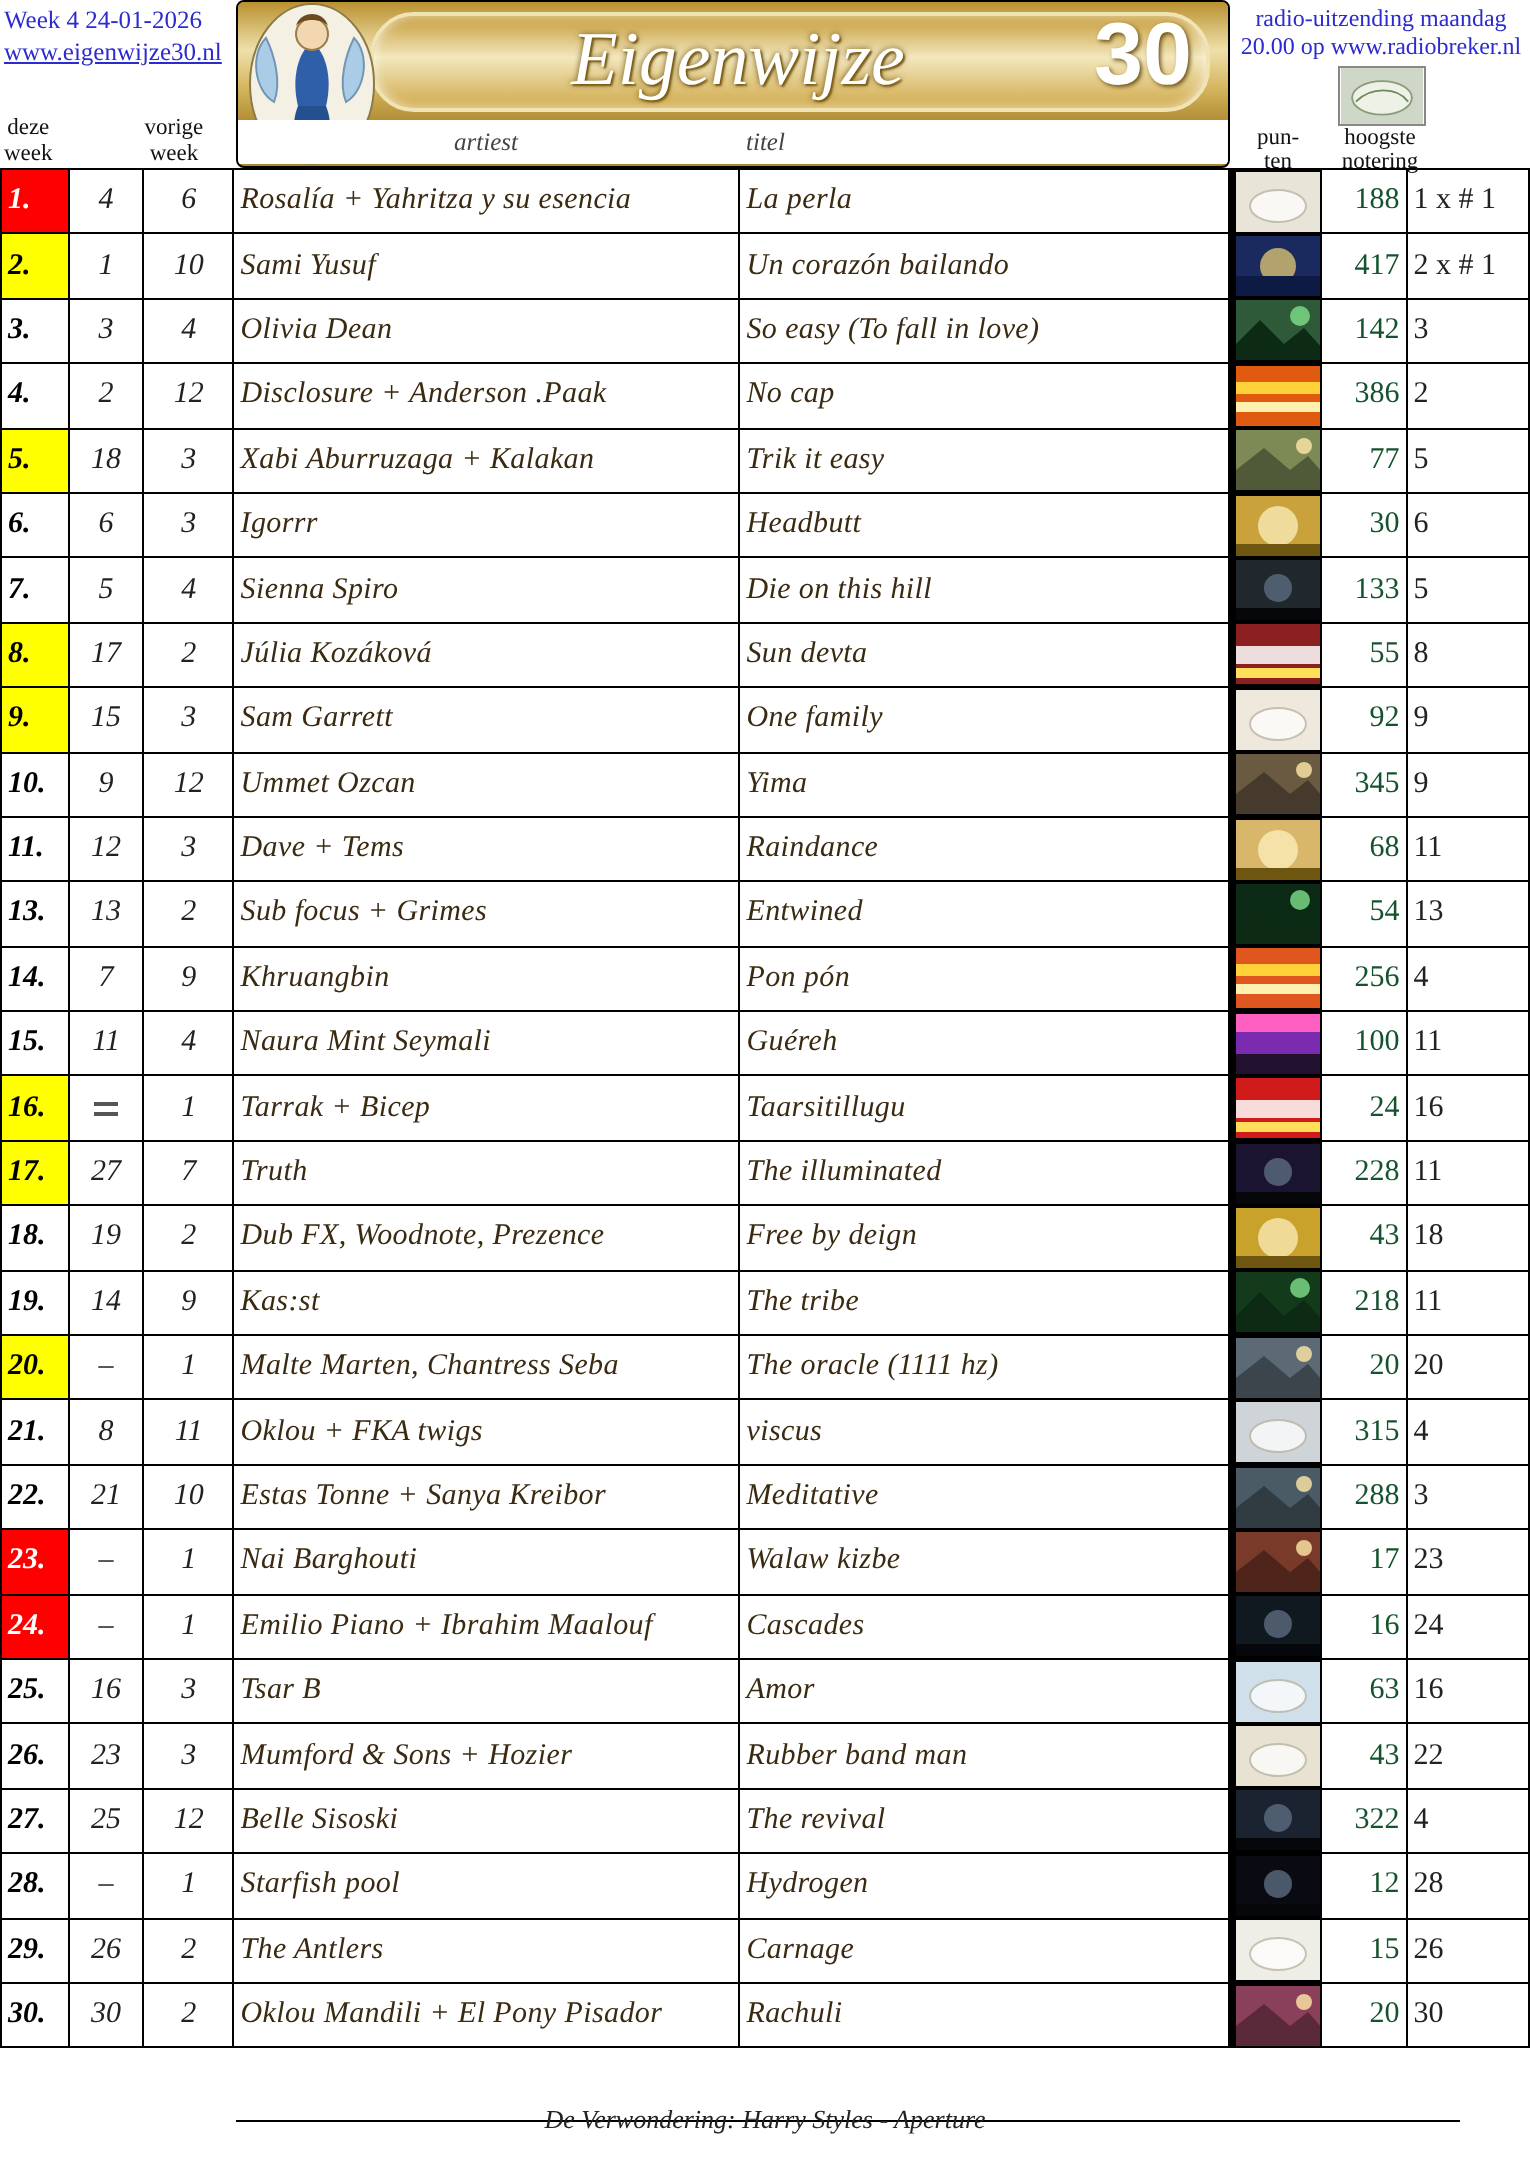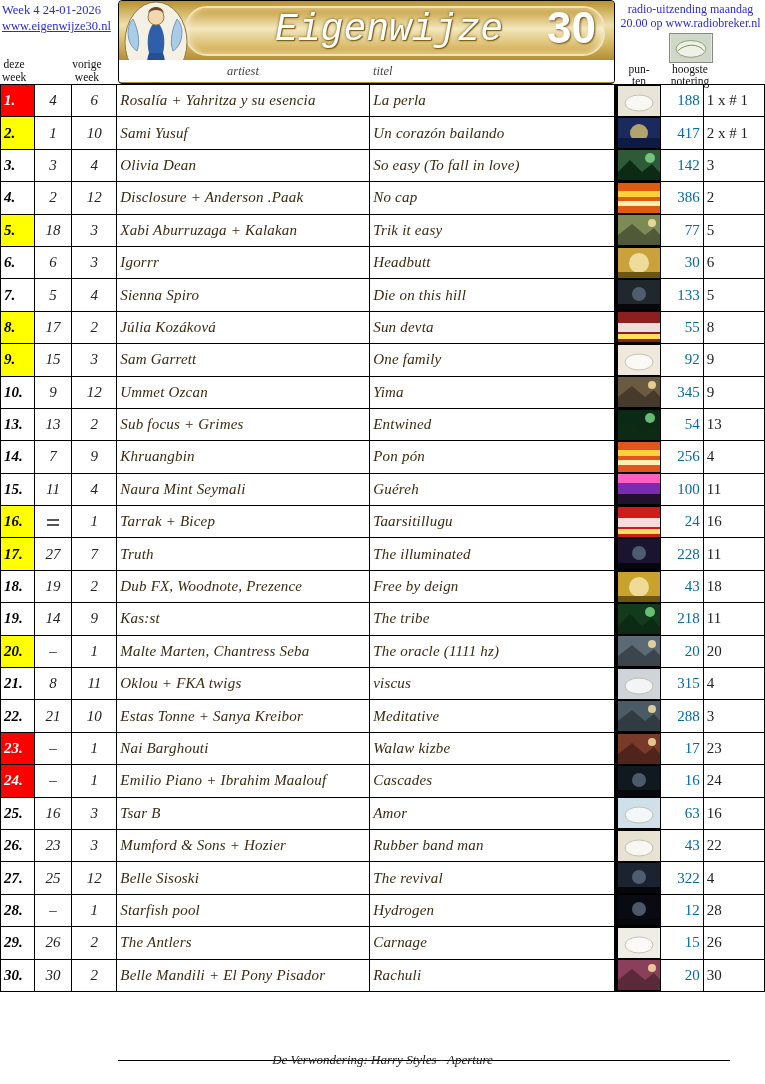--- a/index.html
+++ b/index.html
@@ -47,23 +47,23 @@
     position:absolute; left:0; top:0; right:0; height:60px;
     background: linear-gradient(#b9912f, #efe0ab 40%, #d7b862 70%, #b08c33);
   }
   .hdr-logo .inner {
     position:absolute; left:66px; top:5px; width:420px; height:50px;
     border:2px solid #f0e3b4; border-radius:22px;
     background: linear-gradient(#c59c38,#f3e7bd 45%,#cfa949);
     box-shadow: inset 0 0 6px rgba(255,255,255,.7);
   }
   .hdr-logo .title {
-    position:absolute; left:100px; top:3px; width:340px; height:52px;
+    position:absolute; left:80px; top:3px; width:340px; height:52px;
     line-height:52px; text-align:center;
-    font-family:Liberation Mono, monospace;
+    font-family:Liberation Serif, serif;
     font-style:italic; font-size:38px; color:#ffffff;
     text-shadow: 1px 1px 1px #7a5c14, 0 0 3px #6e5210;
     white-space:nowrap;
   }
   .hdr-logo .thirty {
     position:absolute; right:18px; top:2px;
     font-size:44px; color:#ffffff; font-weight:bold;
     text-shadow: 1px 1px 2px #6b4f12;
     font-family:"Liberation Sans", sans-serif;
   }
@@ -121,21 +121,21 @@
   td.pos {
     text-align:left; font-weight:bold; font-style:italic;
     font-size:15px; color:#000; padding-left:4px;
   }
   td.prev, td.wks { text-align:center; font-style:italic; color:#222; }
   td.art, td.tit {
     font-family:"Liberation Serif", serif;
     font-style:italic; font-size:15.5px; color:#3a2a12;
     letter-spacing:.2px;
   }
-  td.pts { text-align:right; font-size:11.5px; color:#0369a1; padding-right:4px; }
+  td.pts { text-align:right; font-size:11.5px; color:#14532d; padding-right:4px; }
   td.high { text-align:left; font-size:11.5px; color:#222; padding-right:6px; }
   td.cov { padding:0; background:#000; }
   .cov-in { width:43px; height:30px; overflow:hidden; position:relative; }
 
   .hl-yellow { background:#ffff00; }
   .hl-red { background:#ff0000; color:#fff !important; }
   .hl-none { background:transparent; }
 
   .eq { display:inline-block; width:12px; border-top:2px solid #555; border-bottom:2px solid #555; height:7px; }
 
@@ -373,20 +373,36 @@
             <div class="cov-in"><svg viewBox="0 0 43 30" width="43" height="30">
                 <rect width="43" height="30" fill="#6b5a42"></rect>
                 <path d="M0 20 L14 9 L27 20 L36 13 L43 21 L43 30 L0 30Z" fill="rgba(0,0,0,.35)"></path>
                 <circle cx="34" cy="8" r="4" fill="#ffe9a8" opacity=".8"></circle>
               </svg></div>
           </td>
           <td class="pts">345</td>
           <td class="high">9</td>
         </tr>
         <tr>
+          <td class="pos hl-none">11.</td>
+          <td class="prev">12</td>
+          <td class="wks">3</td>
+          <td class="art">Dave + Tems</td>
+          <td class="tit">Raindance</td>
+          <td class="cov">
+            <div class="cov-in"><svg viewBox="0 0 43 30" width="43" height="30">
+                <rect width="43" height="30" fill="#d9b76a"></rect>
+                <circle cx="21" cy="15" r="10" fill="#fff3c4" opacity=".7"></circle>
+                <rect y="24" width="43" height="6" fill="#6e5510"></rect>
+              </svg></div>
+          </td>
+          <td class="pts">68</td>
+          <td class="high">11</td>
+        </tr>
+        <tr>
           <td class="pos hl-none">13.</td>
           <td class="prev">13</td>
           <td class="wks">2</td>
           <td class="art">Sub focus + Grimes</td>
           <td class="tit">Entwined</td>
           <td class="cov">
             <div class="cov-in"><svg viewBox="0 0 43 30" width="43" height="30">
                 <rect width="43" height="30" fill="#0b2a16"></rect>
                 <path d="M0 22 L12 10 L24 22 L34 14 L43 24 L43 30 L0 30Z" fill="#0d2a15"></path>
                 <circle cx="32" cy="8" r="5" fill="#7fe08a" opacity=".8"></circle>
@@ -644,21 +660,21 @@
                 <ellipse cx="21" cy="17" rx="14" ry="8" fill="#ffffff" opacity=".75" stroke="#b9b3a2"></ellipse>
               </svg></div>
           </td>
           <td class="pts">15</td>
           <td class="high">26</td>
         </tr>
         <tr>
           <td class="pos hl-none">30.</td>
           <td class="prev">30</td>
           <td class="wks">2</td>
-          <td class="art">Belle Mandili + El Pony Pisador</td>
+          <td class="art">Oklou Mandili + El Pony Pisador</td>
           <td class="tit">Rachuli</td>
           <td class="cov">
             <div class="cov-in"><svg viewBox="0 0 43 30" width="43" height="30">
                 <rect width="43" height="30" fill="#8a3f5a"></rect>
                 <path d="M0 20 L14 9 L27 20 L36 13 L43 21 L43 30 L0 30Z" fill="rgba(0,0,0,.35)"></path>
                 <circle cx="34" cy="8" r="4" fill="#ffe9a8" opacity=".8"></circle>
               </svg></div>
           </td>
           <td class="pts">20</td>
           <td class="high">30</td>

